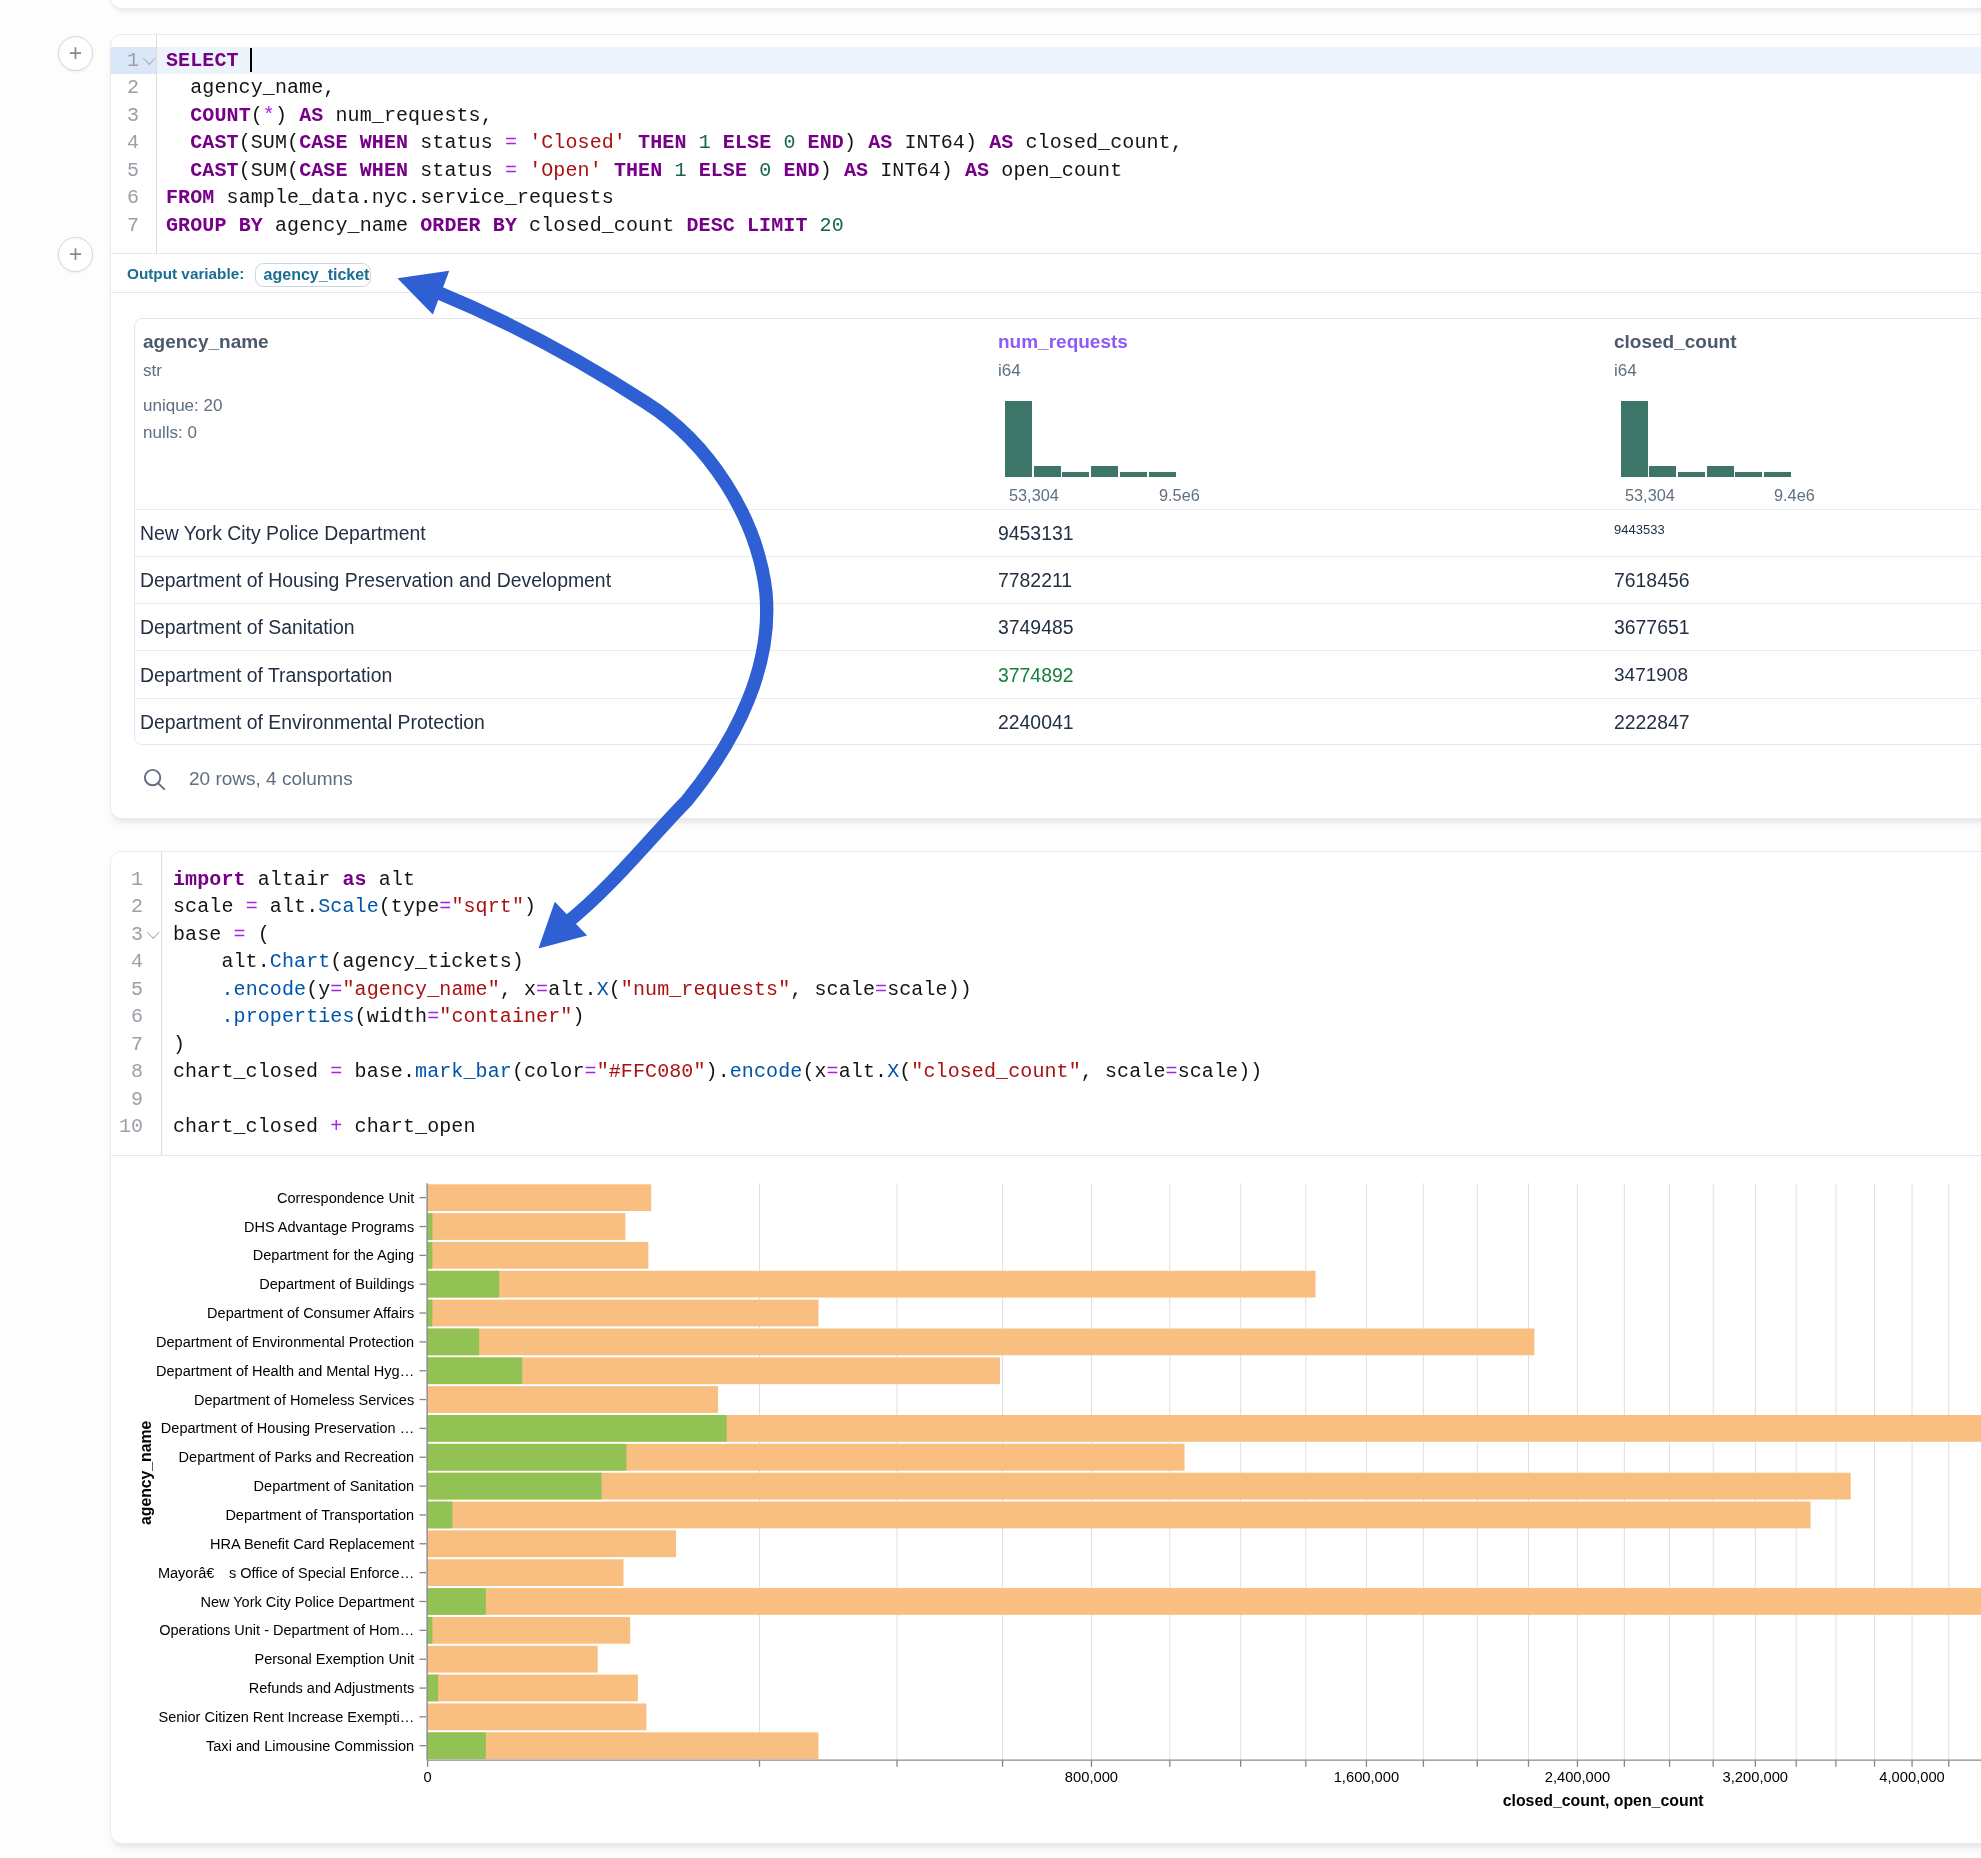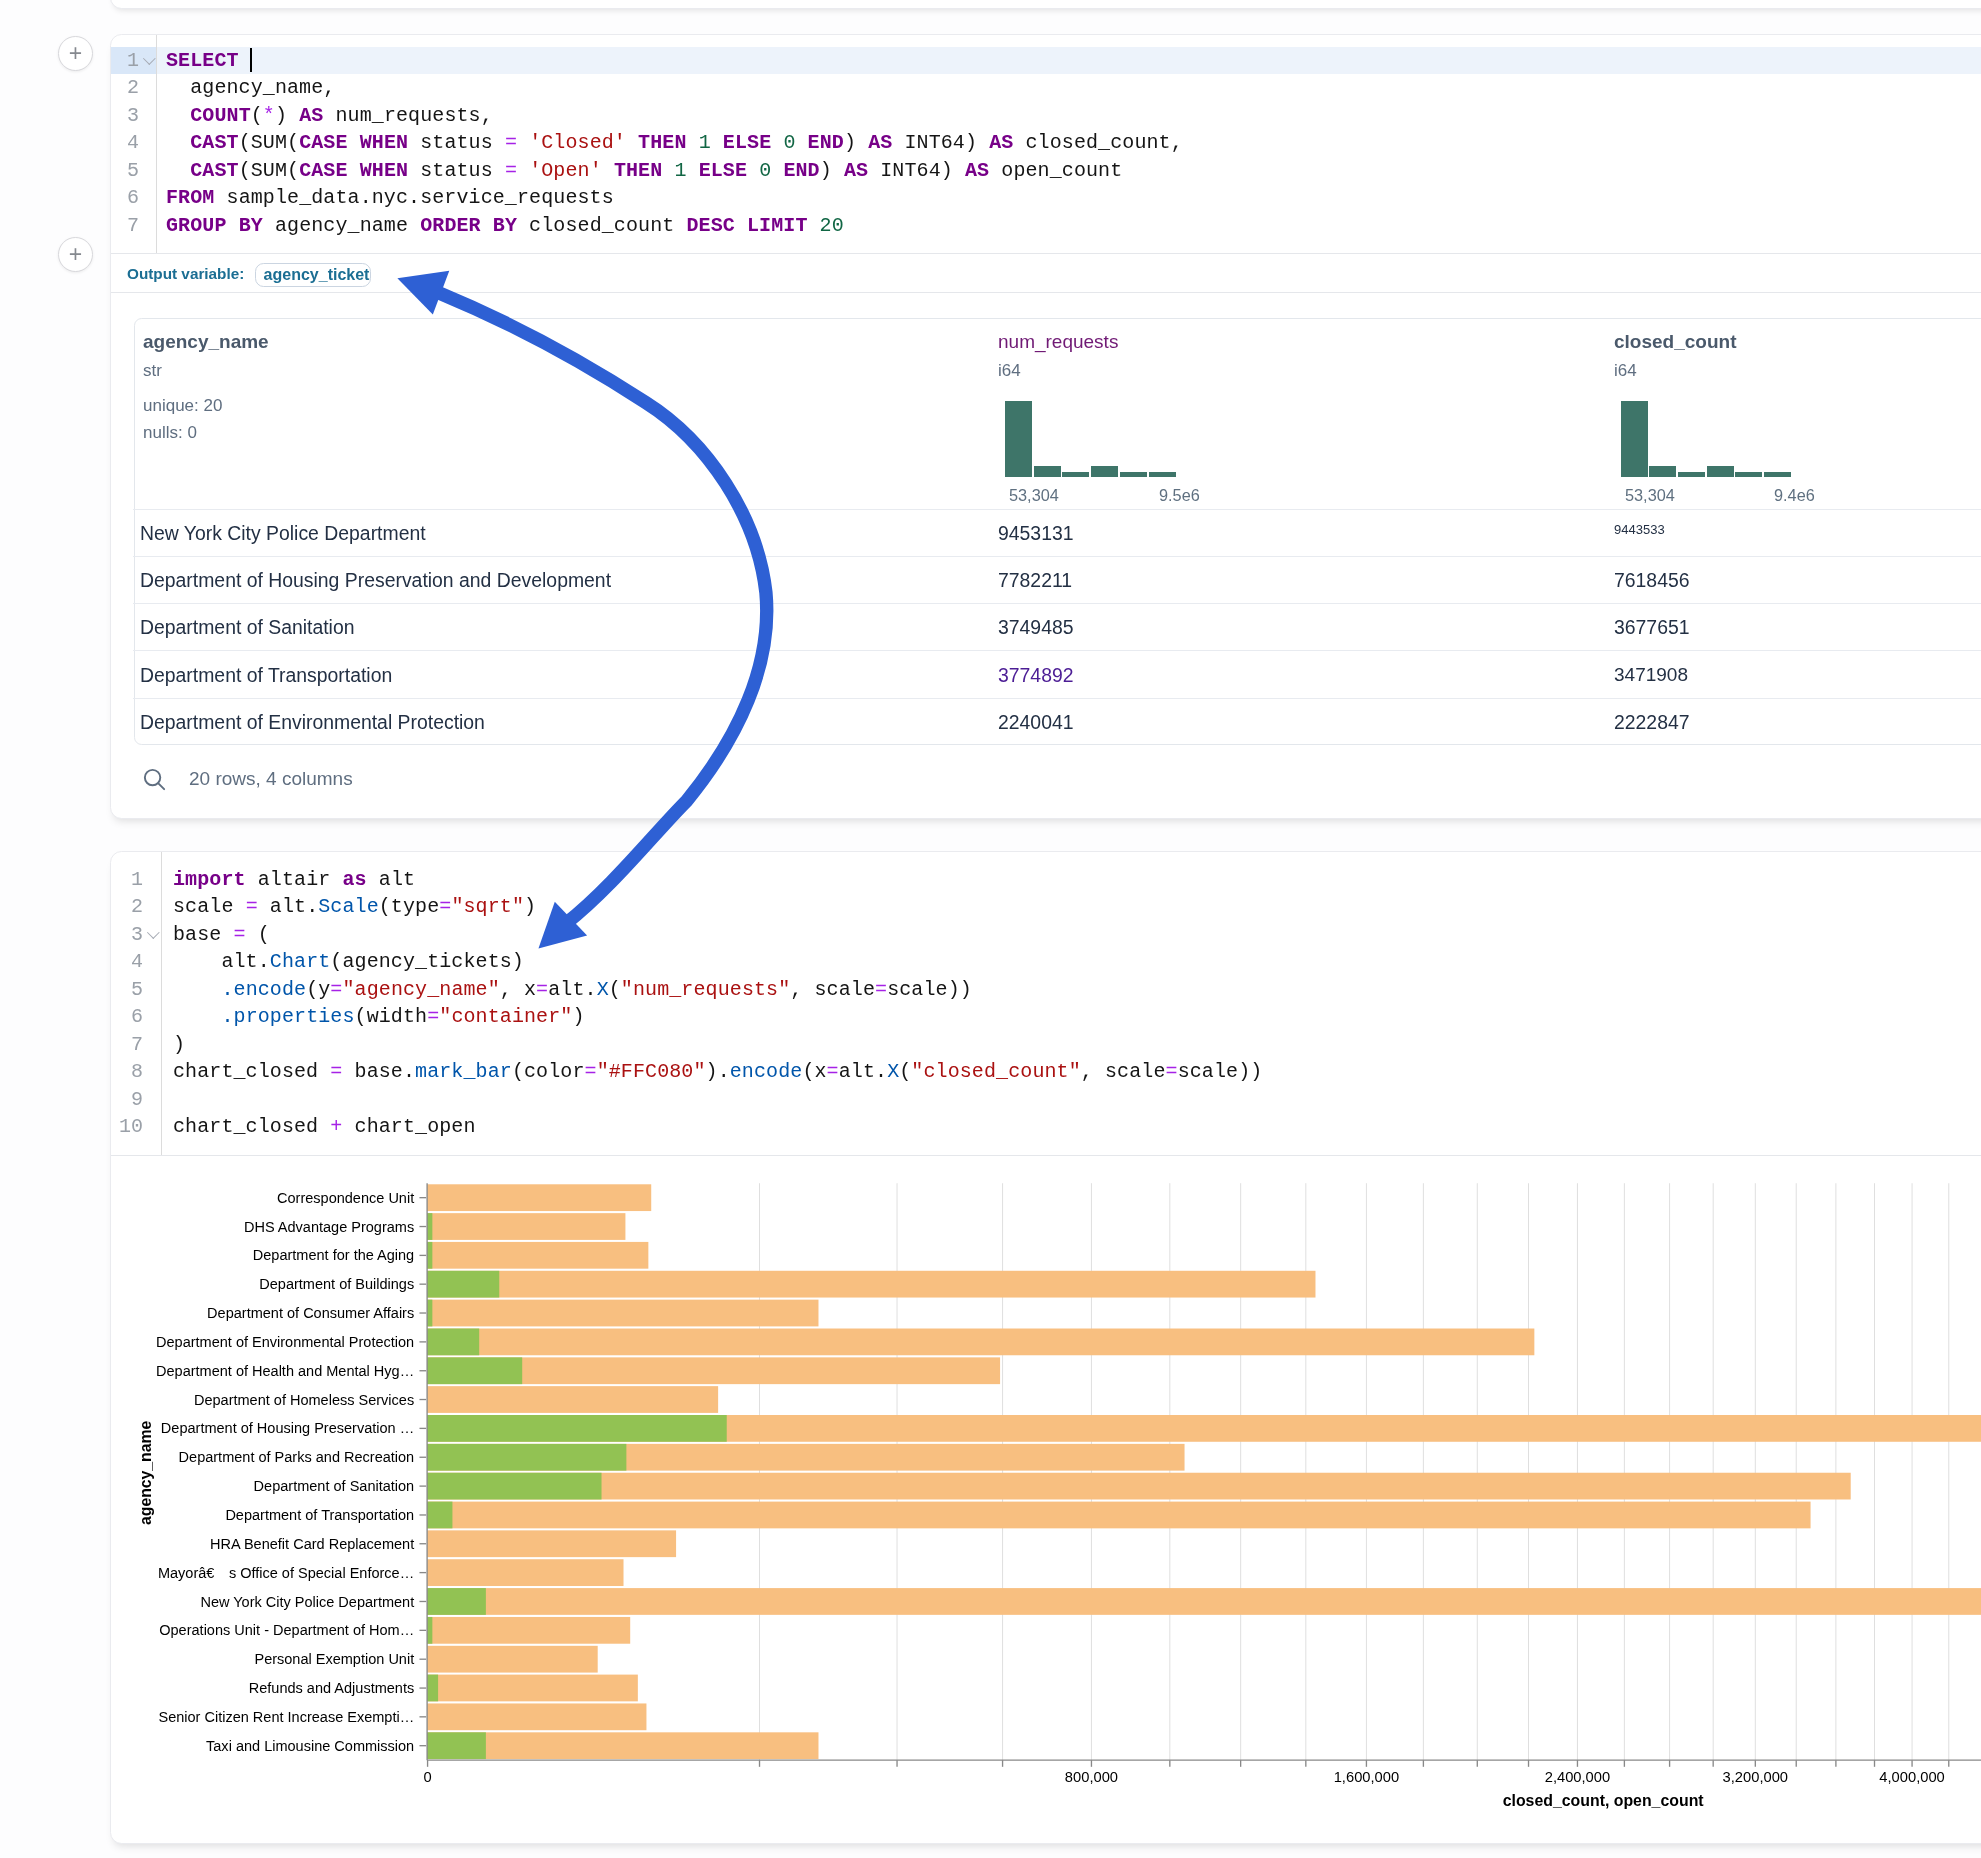--- a/index.html
+++ b/index.html
@@ -50,21 +50,21 @@
 <div style="position:absolute;left:0;right:0;top:218px;height:1px;background:#e5e7eb;"></div>
 <div style="position:absolute;left:16px;top:229px;height:19px;line-height:19px;font-size:15.3px;font-weight:bold;color:#1b6e93;">Output variable:</div>
 <div style="position:absolute;left:144px;top:228px;width:116px;height:24px;line-height:22px;border:1px solid #cbd5e1;border-radius:8.6px;padding-left:7.6px;overflow:hidden;font-size:16px;font-weight:bold;color:#1b6e93;white-space:nowrap;">agency_tickets</div>
 <div style="position:absolute;left:0;right:0;top:257px;height:1px;background:#e5e7eb;"></div>
 <div style="position:absolute;left:22.5px;top:283px;right:-9.6px;height:427px;border:1px solid #e3e7ec;border-radius:7.6px;"></div>
 </div>
 <div style="position:absolute;left:143px;top:331px;font-size:19px;font-weight:bold;color:#4a596b;">agency_name</div>
 <div style="position:absolute;left:143px;top:361px;font-size:17px;color:#5f6e80;">str</div>
 <div style="position:absolute;left:143px;top:396px;font-size:17px;color:#5f6e80;">unique: 20</div>
 <div style="position:absolute;left:143px;top:423px;font-size:17px;color:#5f6e80;">nulls: 0</div>
-<div style="position:absolute;left:998px;top:331px;font-size:19px;font-weight:normal;color:#701a75;">num_requests</div>
+<div style="position:absolute;left:998px;top:331px;font-size:19px;font-weight:bold;color:#8b5cf6;">num_requests</div>
 <div style="position:absolute;left:998px;top:361px;font-size:17px;color:#5f6e80;">i64</div>
 <div class="hbar" style="left:1005px;top:401px;width:27px;height:76px;"></div>
 <div class="hbar" style="left:1034px;top:466px;width:27px;height:10.5px;"></div>
 <div class="hbar" style="left:1062px;top:472px;width:27px;height:5.3px;"></div>
 <div class="hbar" style="left:1091px;top:466px;width:27px;height:10.5px;"></div>
 <div class="hbar" style="left:1120px;top:472px;width:27px;height:5.3px;"></div>
 <div class="hbar" style="left:1149px;top:472px;width:27px;height:5.3px;"></div>
 <div style="position:absolute;left:1009px;top:486px;font-size:16.3px;color:#5f7080;">53,304</div>
 <div style="position:absolute;left:1159px;top:486px;font-size:16.3px;color:#5f7080;">9.5e6</div>
 <div style="position:absolute;left:1614px;top:331px;font-size:19px;font-weight:bold;color:#4a596b;">closed_count</div>
@@ -85,21 +85,21 @@
 <div style="position:absolute;left:140px;top:522px;font-size:19.4px;color:#233044;">New York City Police Department</div>
 <div style="position:absolute;left:998px;top:522px;font-size:19.4px;color:#233044;">9453131</div>
 <div style="position:absolute;left:1614px;top:522px;font-size:13px;color:#233044;">9443533</div>
 <div style="position:absolute;left:140px;top:569px;font-size:19.4px;color:#233044;">Department of Housing Preservation and Development</div>
 <div style="position:absolute;left:998px;top:569px;font-size:19.4px;color:#233044;">7782211</div>
 <div style="position:absolute;left:1614px;top:569px;font-size:19.4px;color:#233044;">7618456</div>
 <div style="position:absolute;left:140px;top:616px;font-size:19.4px;color:#233044;">Department of Sanitation</div>
 <div style="position:absolute;left:998px;top:616px;font-size:19.4px;color:#233044;">3749485</div>
 <div style="position:absolute;left:1614px;top:616px;font-size:19.4px;color:#233044;">3677651</div>
 <div style="position:absolute;left:140px;top:664px;font-size:19.4px;color:#233044;">Department of Transportation</div>
-<div style="position:absolute;left:998px;top:664px;font-size:19.4px;color:#4c1d95;">3774892</div>
+<div style="position:absolute;left:998px;top:664px;font-size:19.4px;color:#15803d;">3774892</div>
 <div style="position:absolute;left:1614px;top:664px;font-size:19px;color:#233044;">3471908</div>
 <div style="position:absolute;left:140px;top:711px;font-size:19.4px;color:#233044;">Department of Environmental Protection</div>
 <div style="position:absolute;left:998px;top:711px;font-size:19.4px;color:#233044;">2240041</div>
 <div style="position:absolute;left:1614px;top:711px;font-size:19.4px;color:#233044;">2222847</div>
 <svg style="position:absolute;left:141px;top:766px;" width="27" height="27" viewBox="0 0 28 28">
 <circle cx="12" cy="12" r="8" fill="none" stroke="#5f6e80" stroke-width="2"></circle>
 <line x1="18" y1="18" x2="24" y2="24" stroke="#5f6e80" stroke-width="2" stroke-linecap="round"></line>
   </svg>
 <div style="position:absolute;left:189px;top:768px;font-size:19px;color:#5f6e80;">20 rows, 4 columns</div>
 <div class="cell" style="top:851px;height:993px;">

